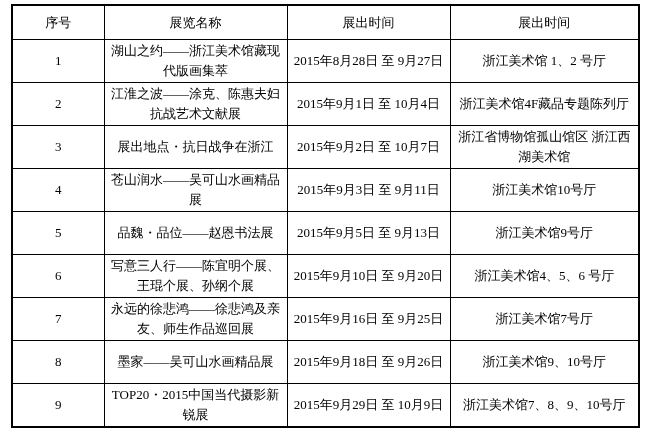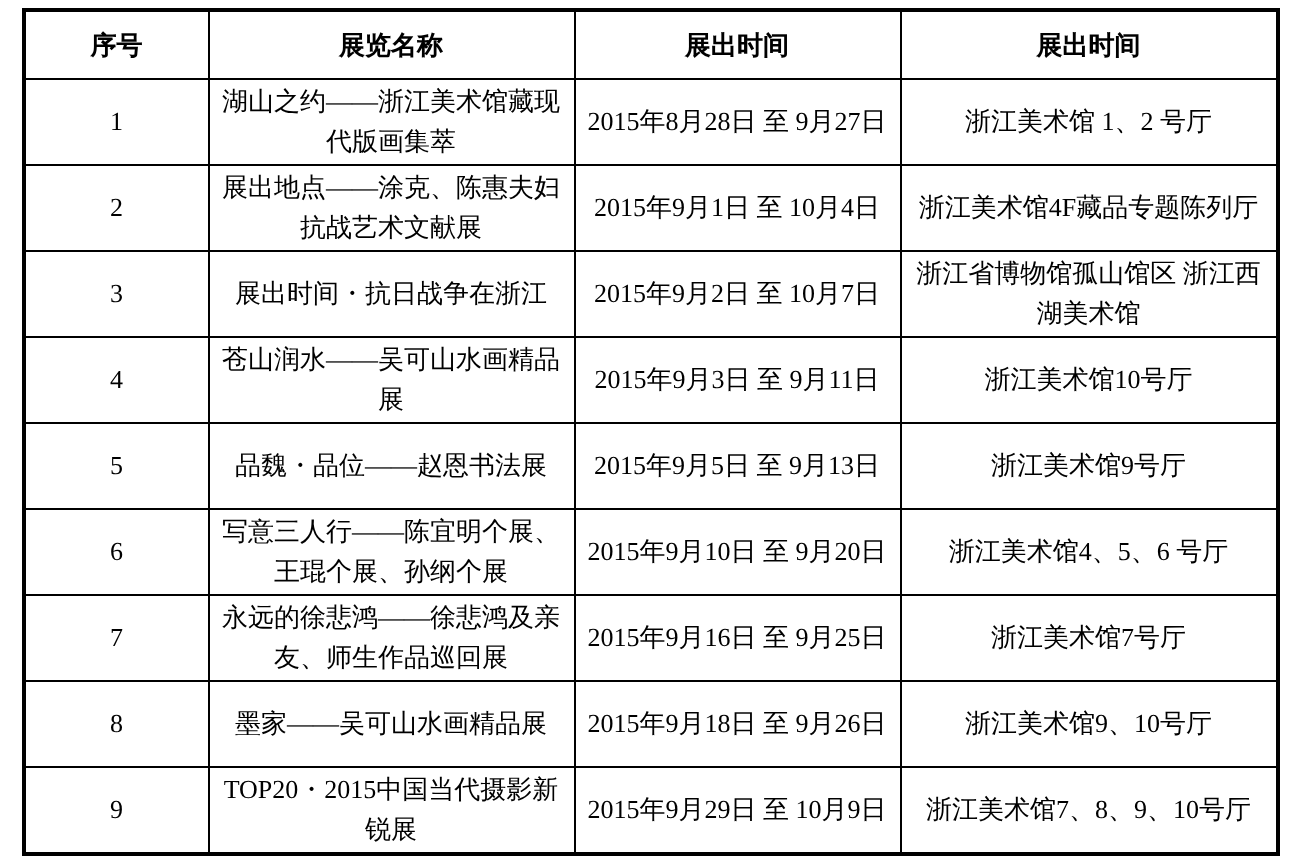--- a/index.html
+++ b/index.html
@@ -32,21 +32,21 @@
     border: 1px solid #000000;
     text-align: center;
     vertical-align: middle;
     padding: 1px 6px;
     font-size: 13px;
     line-height: 20px;
     word-break: break-all;
   }
   table.exhibition-table thead th {
     height: 31px;
-    font-weight: bold;
+    font-weight: normal;
     font-size: 13px;
   }
   table.exhibition-table tbody td {
     height: 40px;
   }
 </style>
 </head>
 <body>
 
 <div class="page">
@@ -67,27 +67,27 @@
     </thead>
     <tbody>
         <tr>
           <td>1</td>
           <td>湖山之约——浙江美术馆藏现代版画集萃</td>
           <td>2015年8月28日 至 9月27日</td>
           <td>浙江美术馆 1、2 号厅</td>
         </tr>
         <tr>
           <td>2</td>
-          <td>展出地点——涂克、陈惠夫妇抗战艺术文献展</td>
+          <td>江淮之波——涂克、陈惠夫妇抗战艺术文献展</td>
           <td>2015年9月1日 至 10月4日</td>
           <td>浙江美术馆4F藏品专题陈列厅</td>
         </tr>
         <tr>
           <td>3</td>
-          <td>展出时间・抗日战争在浙江</td>
+          <td>展出地点・抗日战争在浙江</td>
           <td>2015年9月2日 至 10月7日</td>
           <td>浙江省博物馆孤山馆区 浙江西湖美术馆</td>
         </tr>
         <tr>
           <td>4</td>
           <td>苍山润水——吴可山水画精品展</td>
           <td>2015年9月3日 至 9月11日</td>
           <td>浙江美术馆10号厅</td>
         </tr>
         <tr>

